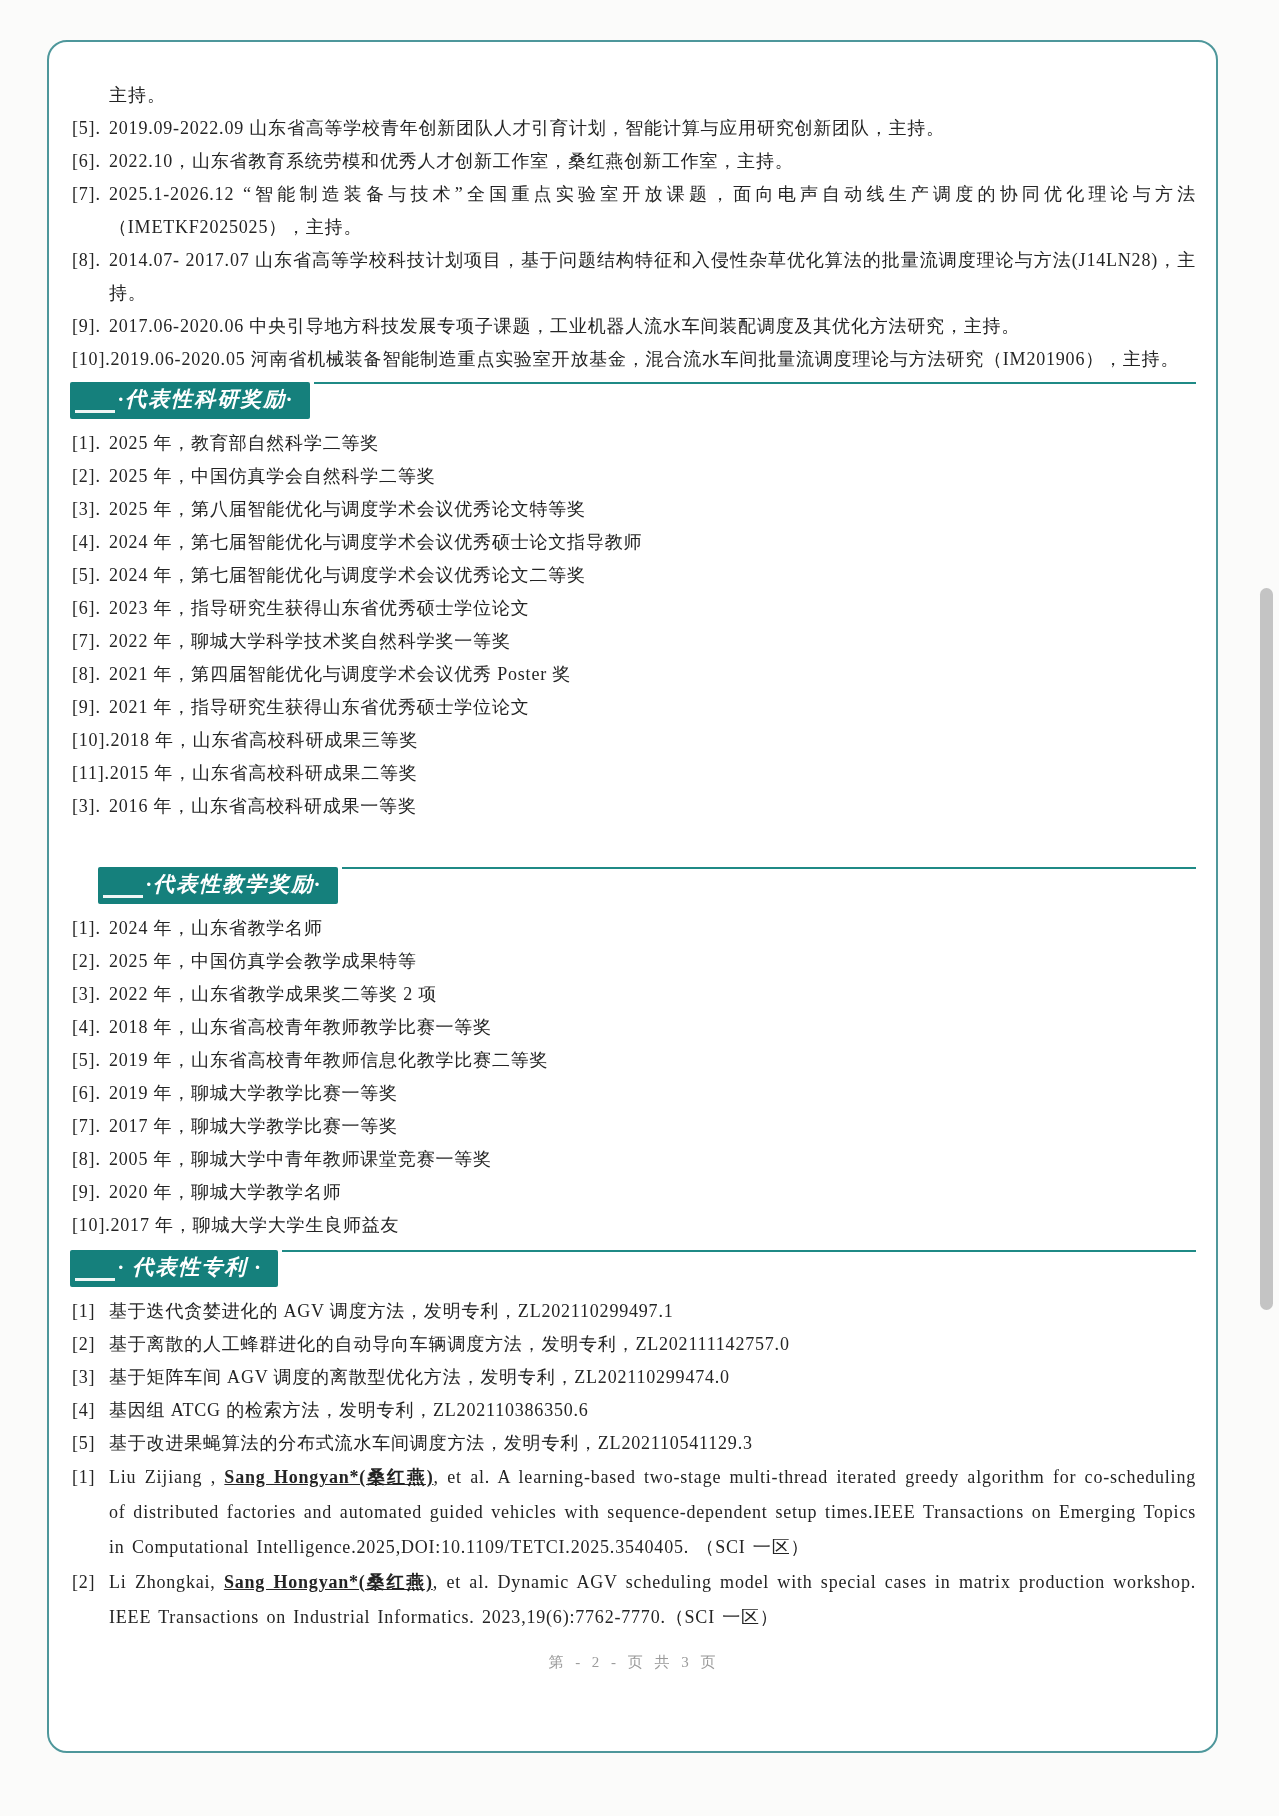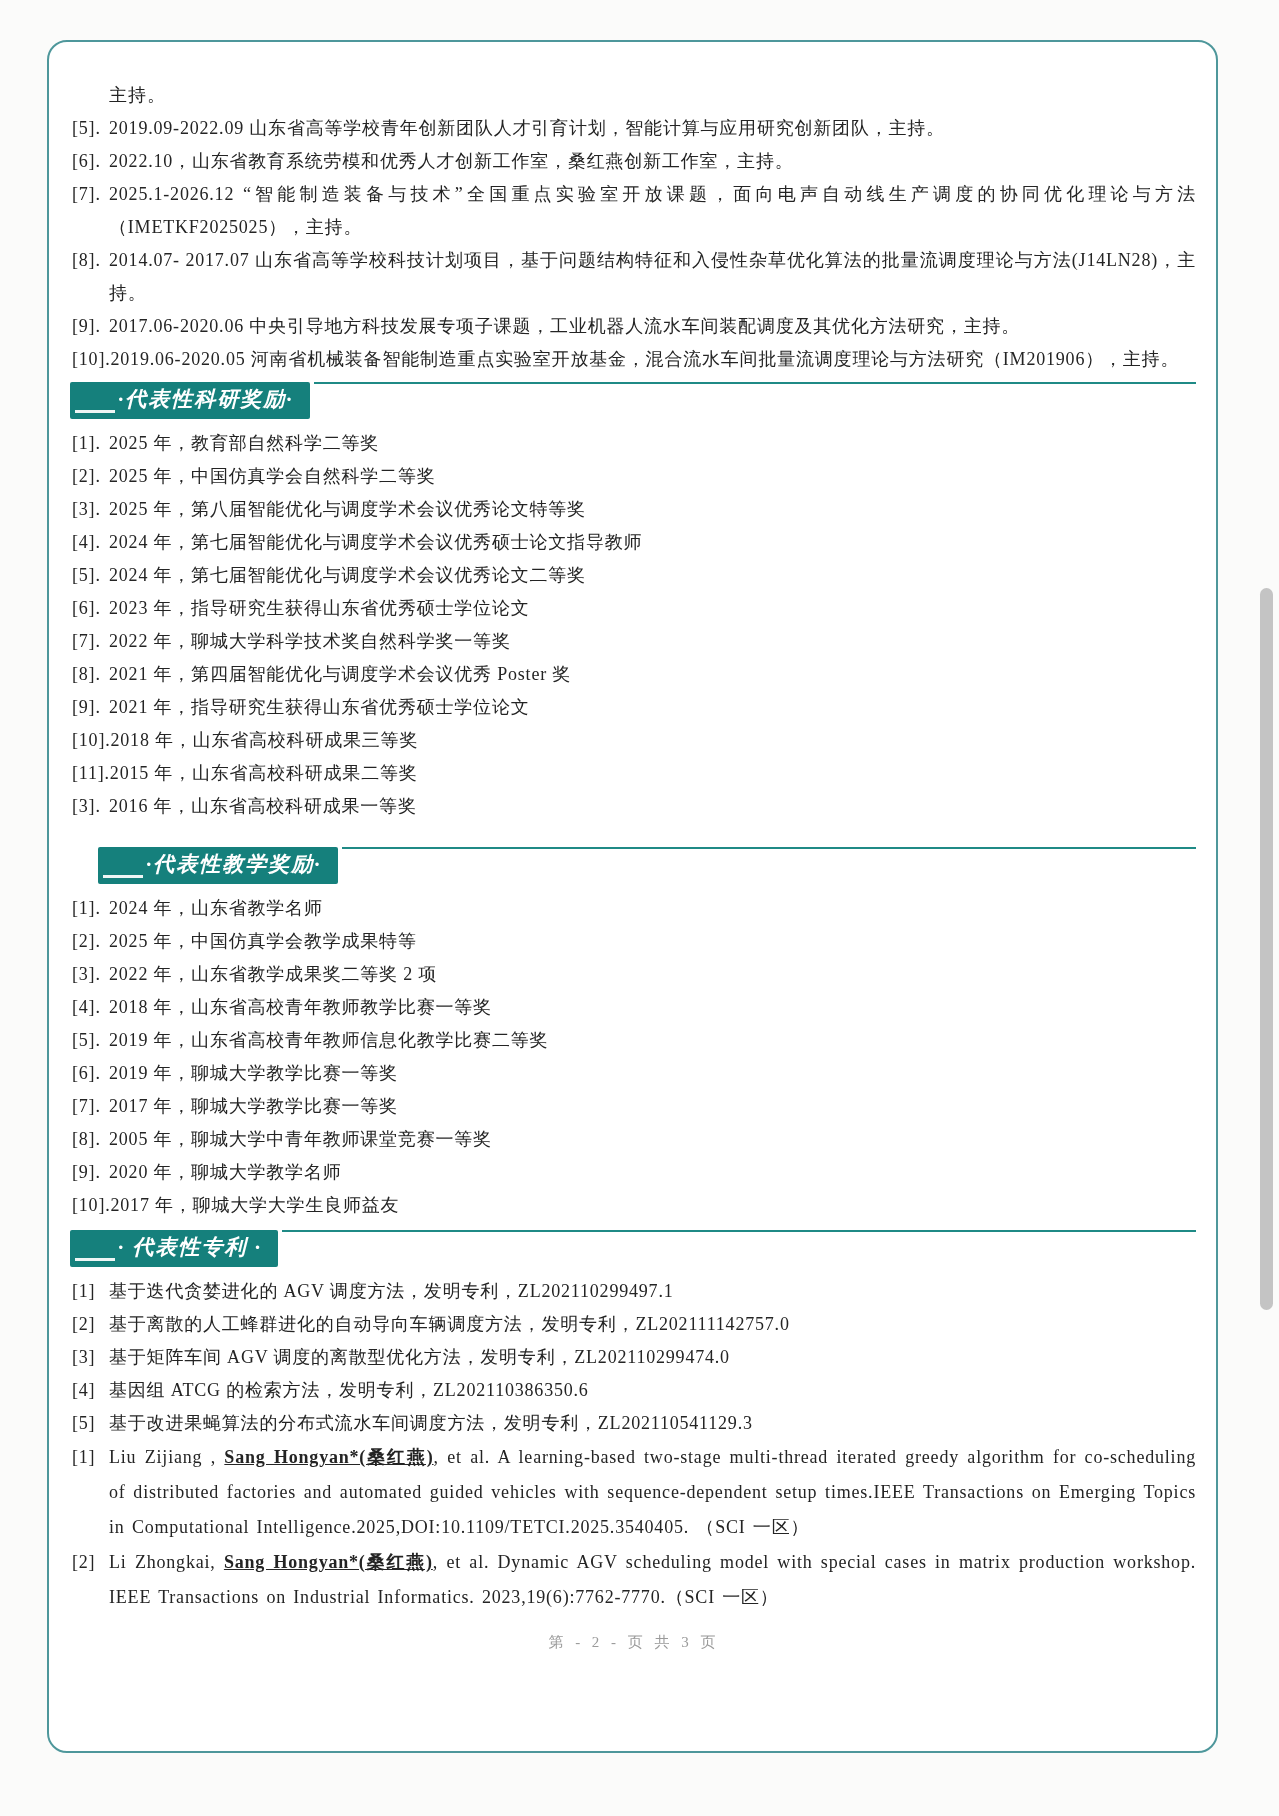--- a/index.html
+++ b/index.html
@@ -38,21 +38,21 @@
   ul.num-list .txt{
     flex:1;
     text-align:justify;
   }
   ul.papers-list li{line-height:35px;}
   ul.papers-list .txt{word-spacing:2px;}
   .section-head{
     display:flex;align-items:flex-start;
     margin:6px 0 8px -2px;
   }
-  .section-head.gap-before{margin-top:24px;padding-left:28px;}
+  .section-head.gap-before{margin-top:44px;padding-left:28px;}
   .section-head.gap-small{margin-top:8px;}
   .chip{
     position:relative;
     background:var(--header-bg,#15807c);
     color:var(--header-text,#ffffff);
     font-size:21px;font-weight:bold;font-style:italic;
     letter-spacing:2px;
     padding:3px 16px 6px 18px;
     border-radius:2px;
     white-space:nowrap;

